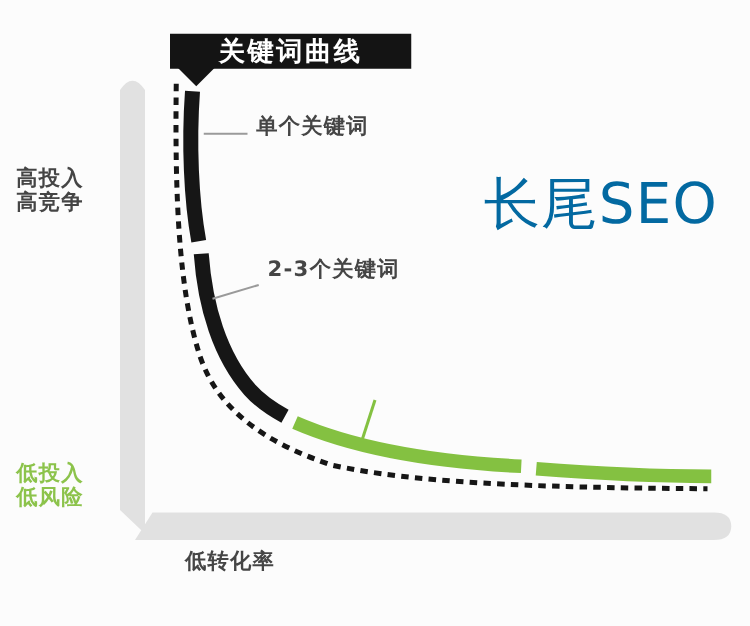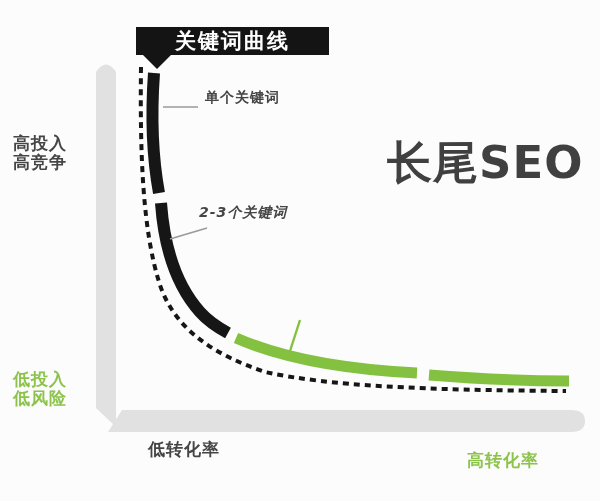--- a/index.html
+++ b/index.html
@@ -32,27 +32,27 @@
   .callout-arrow{fill:var(--box-bg);}
 
   .title-box{
     left:136px;top:27px;width:193px;height:28px;
     background:var(--box-bg);color:var(--box-text);
     font-size:21px;font-weight:bold;letter-spacing:2px;
     display:flex;align-items:center;justify-content:center;
   }
   .big-title{
     left:387px;top:133px;
-    font-size:45px;font-weight:700;color:#404040;letter-spacing:1px;
+    font-size:45px;font-weight:400;color:#0369a1;letter-spacing:1px;
   }
   .note{
-    font-size:14px;font-weight:bold;color:var(--label-dark);letter-spacing:1px;white-space:nowrap;
+    font-size:17px;font-weight:bold;color:var(--label-dark);letter-spacing:1px;white-space:nowrap;
   }
   .note-single{left:205px;top:89px;}
-  .note-23{left:199px;top:204px;font-style:italic;}
+  .note-23{left:214px;top:204px;}
   .note-detail{left:309px;top:295px;}
   .axis-label{
     font-size:17px;font-weight:bold;line-height:19px;letter-spacing:1px;white-space:nowrap;
   }
   .axis-dark{color:var(--label-dark);}
   .axis-green{color:var(--label-green);}
   .y-top{left:13px;top:134px;}
   .y-bottom{left:13px;top:370px;}
   .x-left{left:148px;top:440px;}
   .x-right{left:467px;top:451px;}
@@ -95,15 +95,14 @@
   <div class="abs axis-label axis-green y-bottom">
     <div>低投入</div>
     <div>低风险</div>
   </div>
   <div class="abs axis-label axis-dark y-top">
     <div>高投入</div>
     <div>高竞争</div>
   </div>
 
   <div class="abs axis-label axis-dark x-left">低转化率</div>
-  <div class="abs axis-label axis-green x-right">高转化率</div>
 
 </div>
 
 </body></html>

